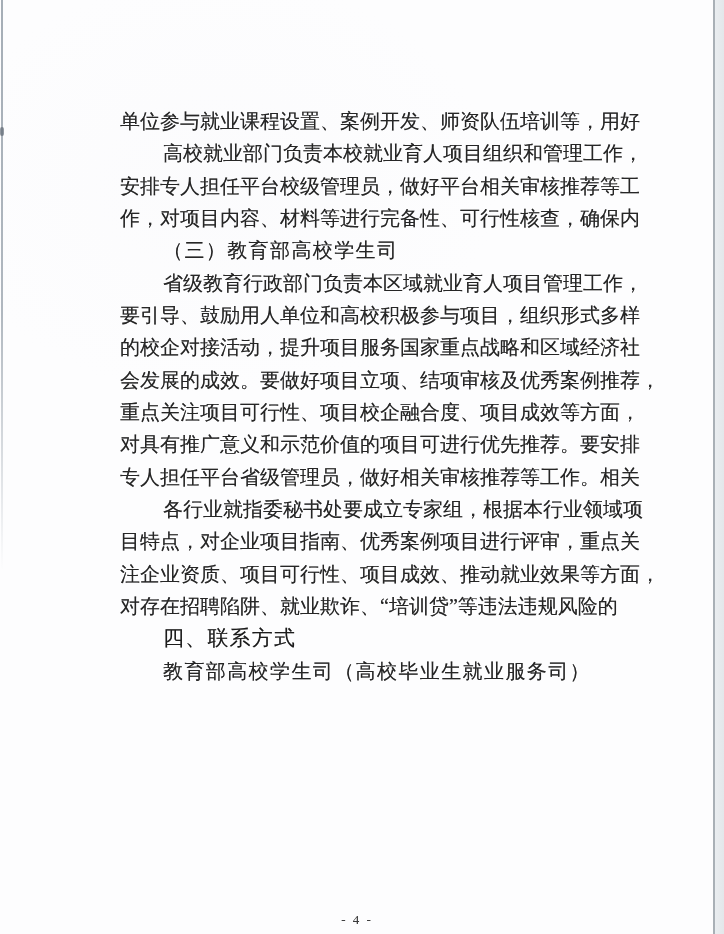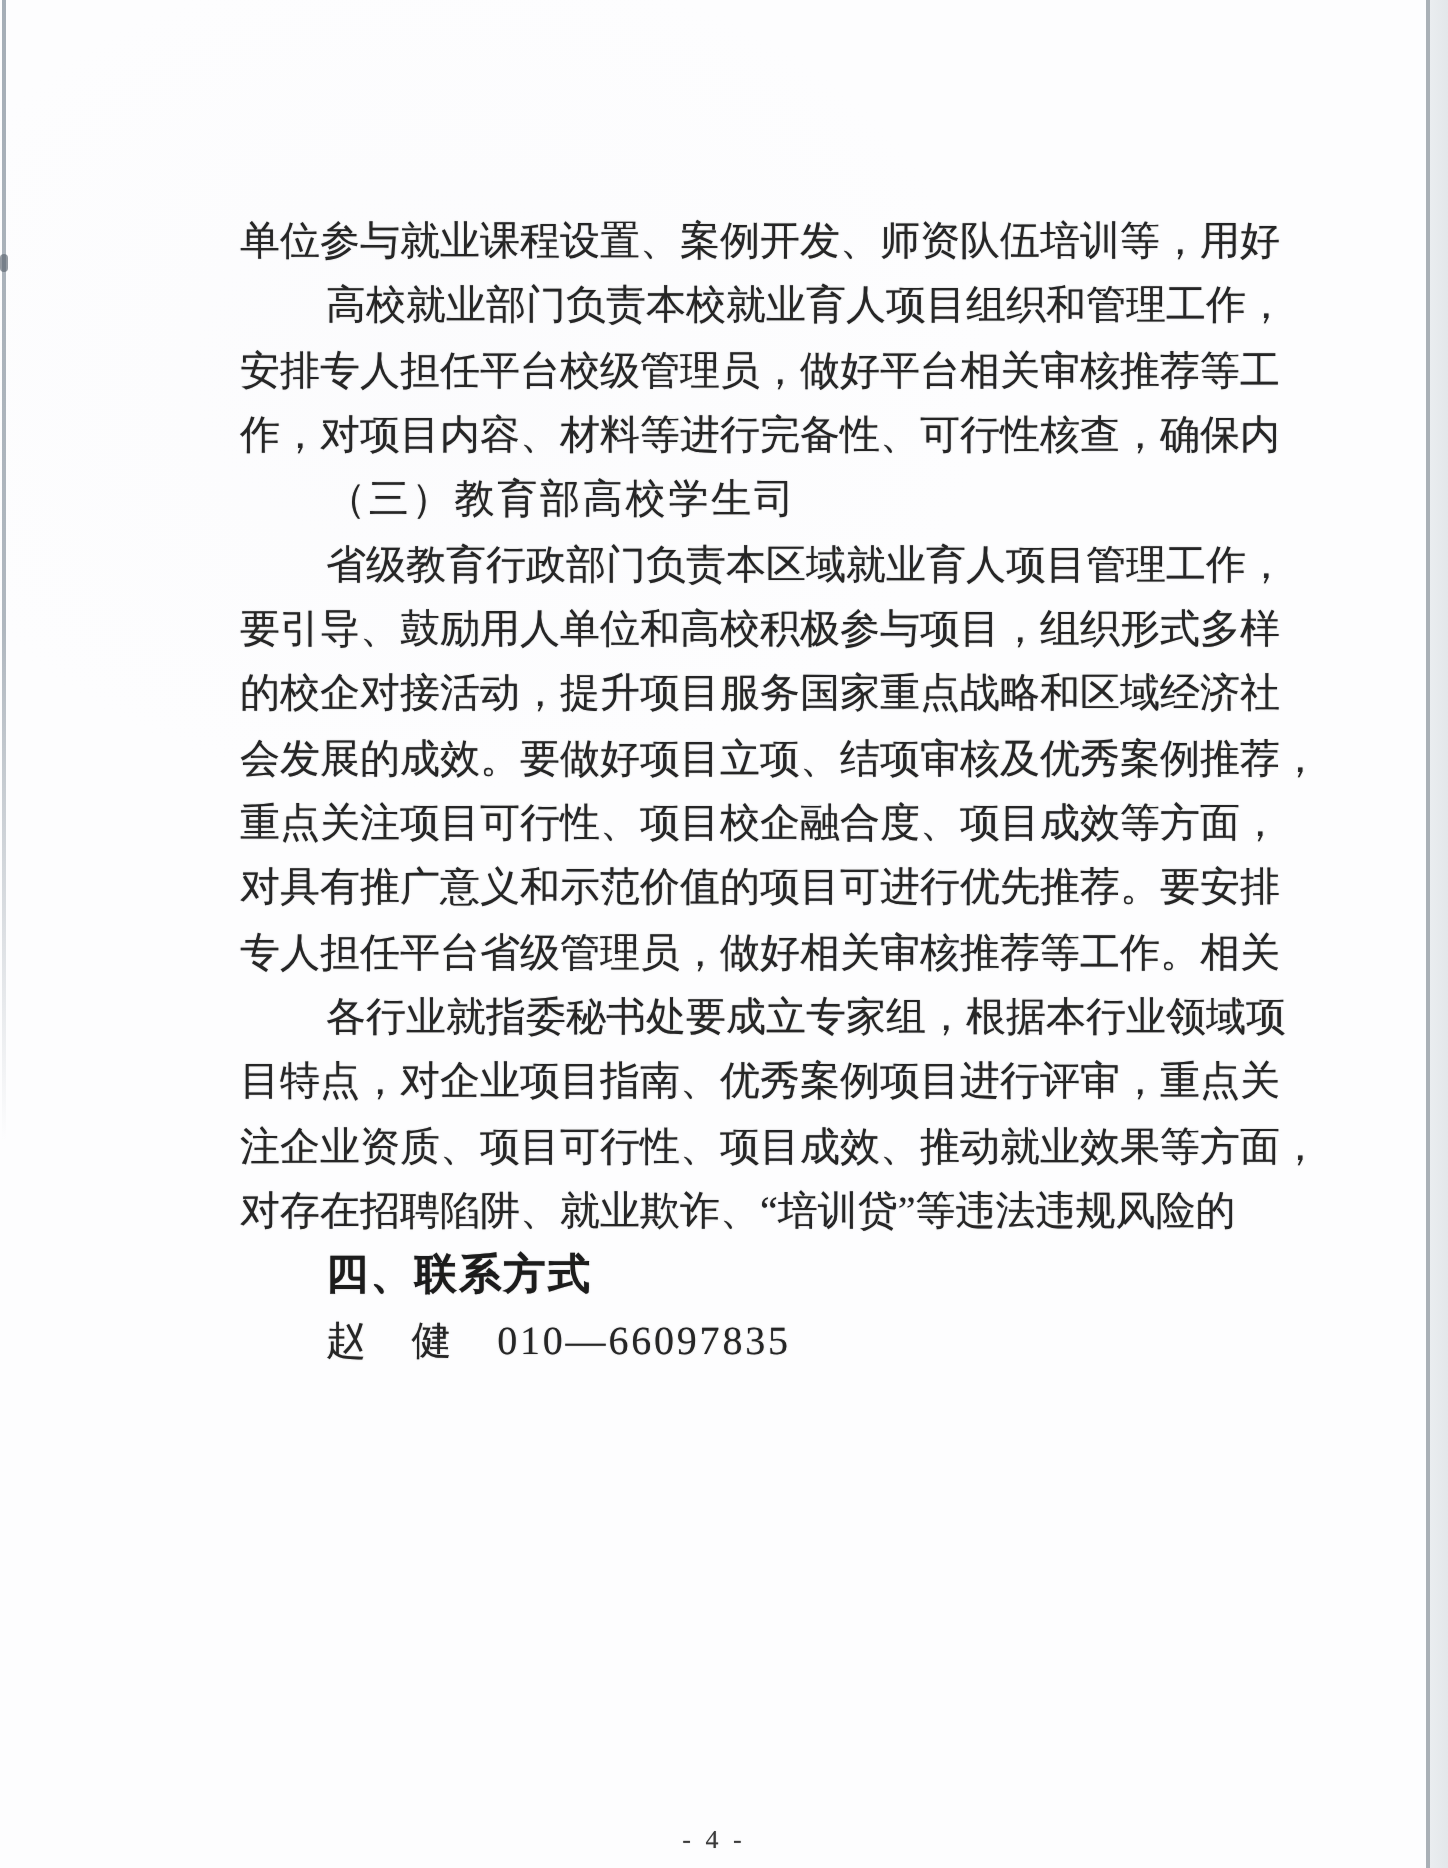--- a/index.html
+++ b/index.html
@@ -69,21 +69,21 @@
   }
   .line.fill {
     display: flex;
     justify-content: space-between;
     letter-spacing: 0;
   }
   .line.fill span { display: block; }
   .line.indent { padding-left: 43px; }
   .line.heading {
     font-family: "Liberation Sans", sans-serif;
-    font-weight: bold;
+    font-weight: normal;
     font-size: 21px;
     letter-spacing: 1.2px;
     color: #1c1c1c;
   }
   .page-number {
     position: absolute;
     left: 0; right: 10px;
     top: 912px;
     text-align: center;
     font-size: 13px;
@@ -513,17 +513,17 @@
         <span>等</span>
         <span>违</span>
         <span>法</span>
         <span>违</span>
         <span>规</span>
         <span>风</span>
         <span>险</span>
         <span>的</span>
       </div>
       <div class="line indent heading">四、联系方式</div>
-      <div class="line indent">赵　健　010—66097835</div>
+      <div class="line indent">教育部高校学生司（高校毕业生就业服务司）</div>
     </div>
 
   <div class="page-number">- 4 -</div>
 </div>
 
 </body></html>

